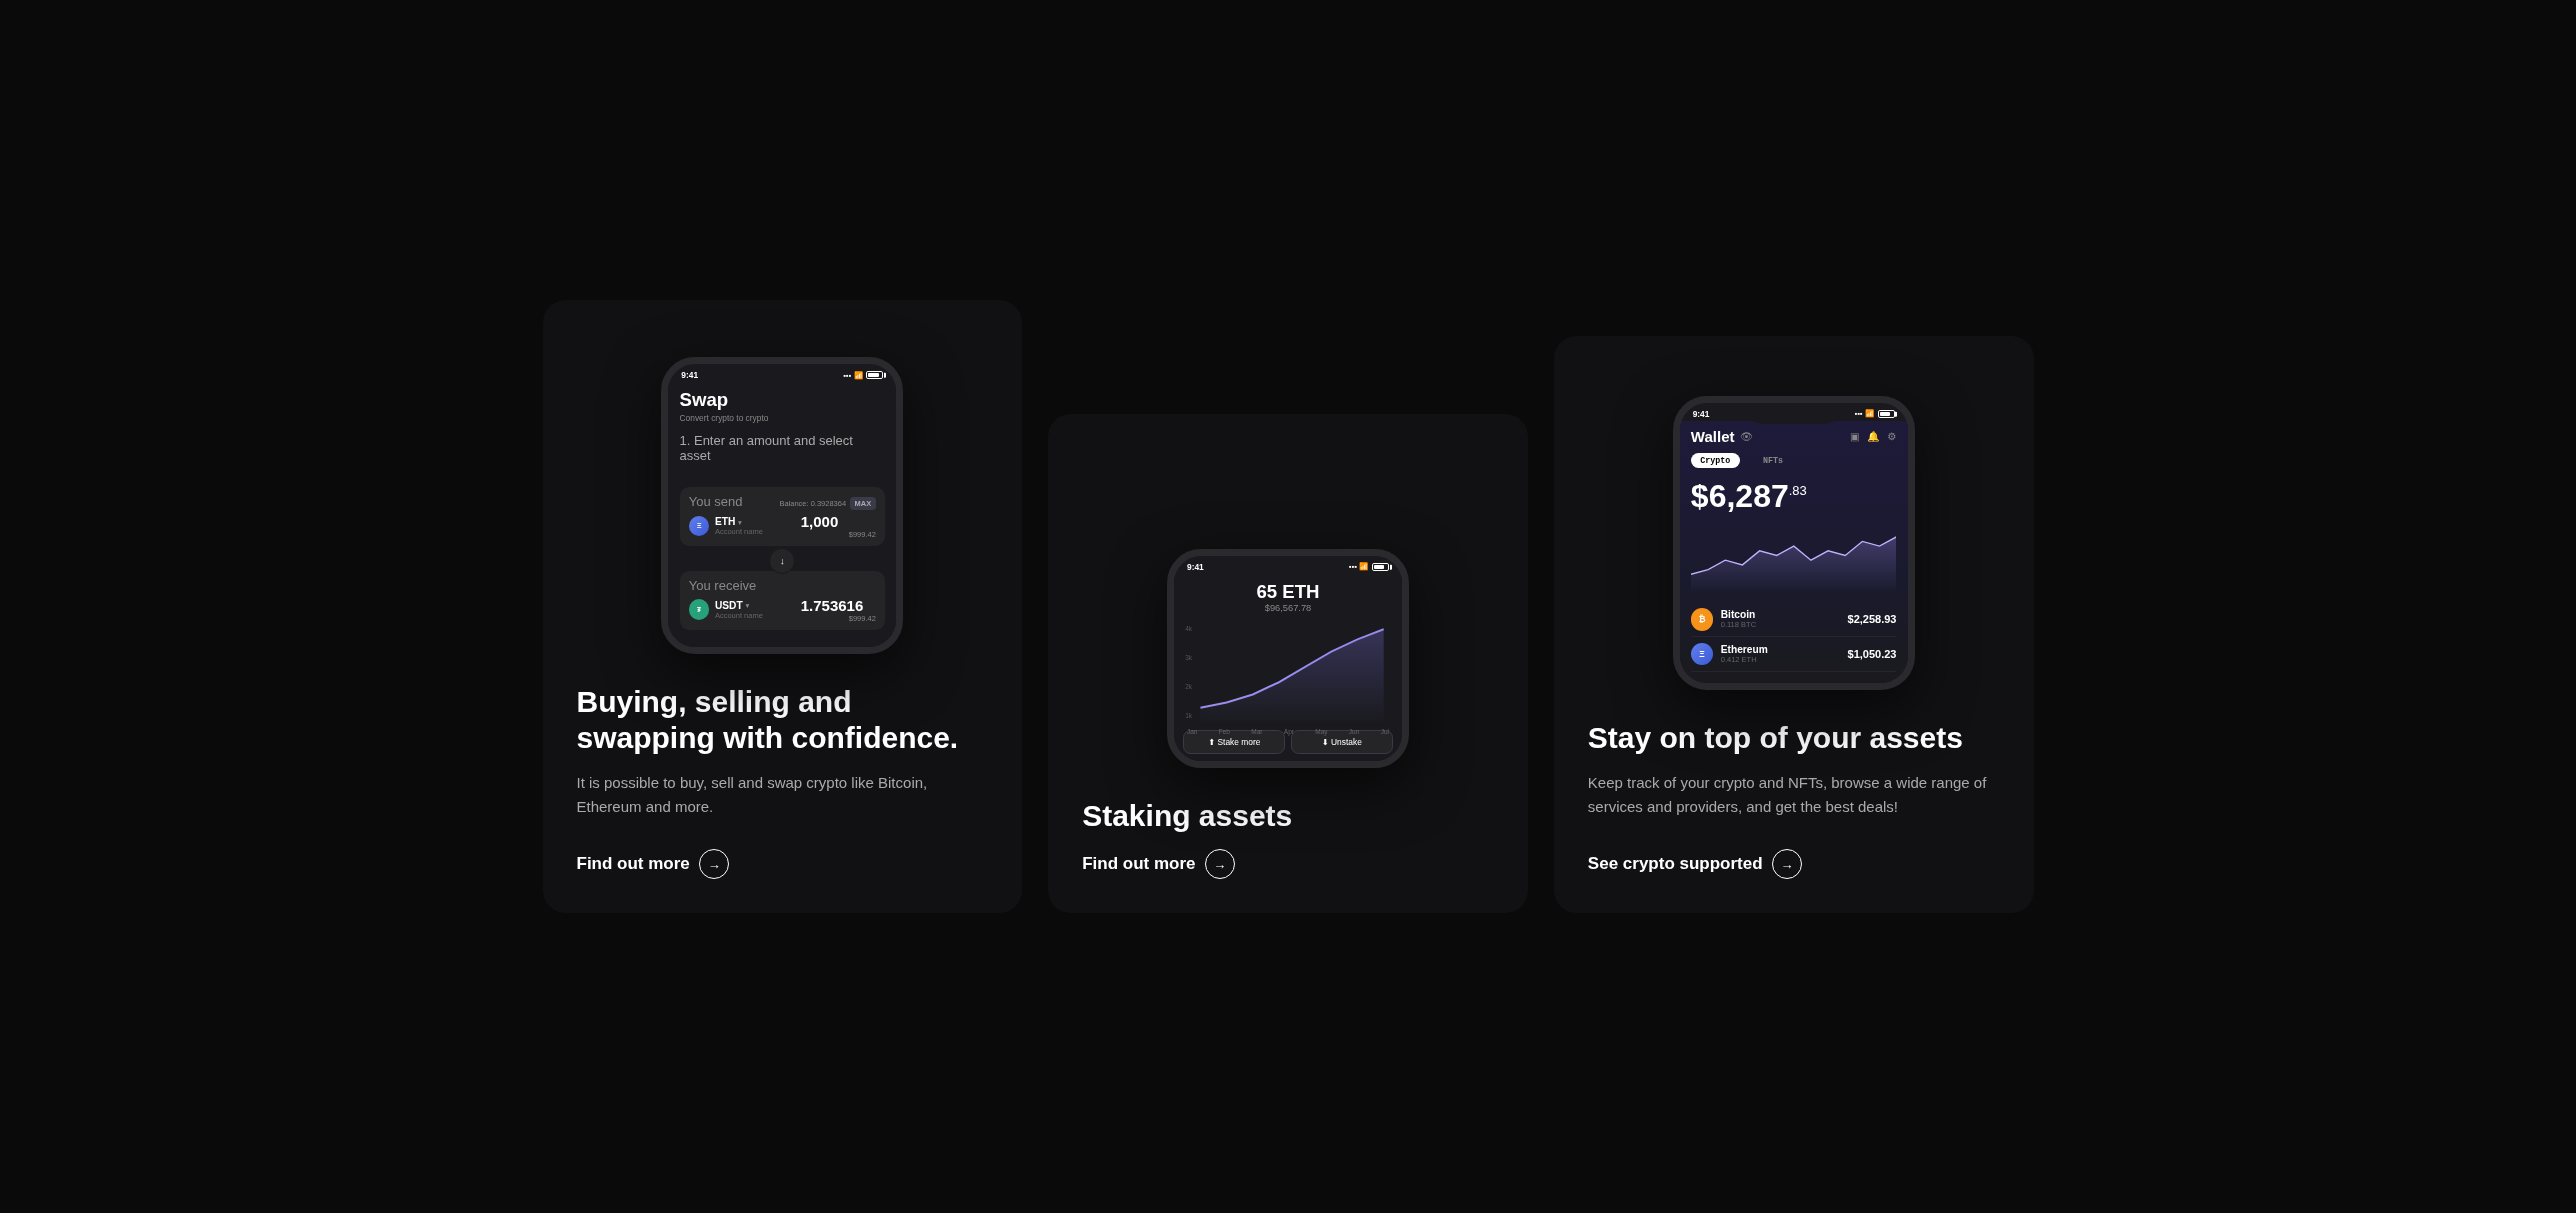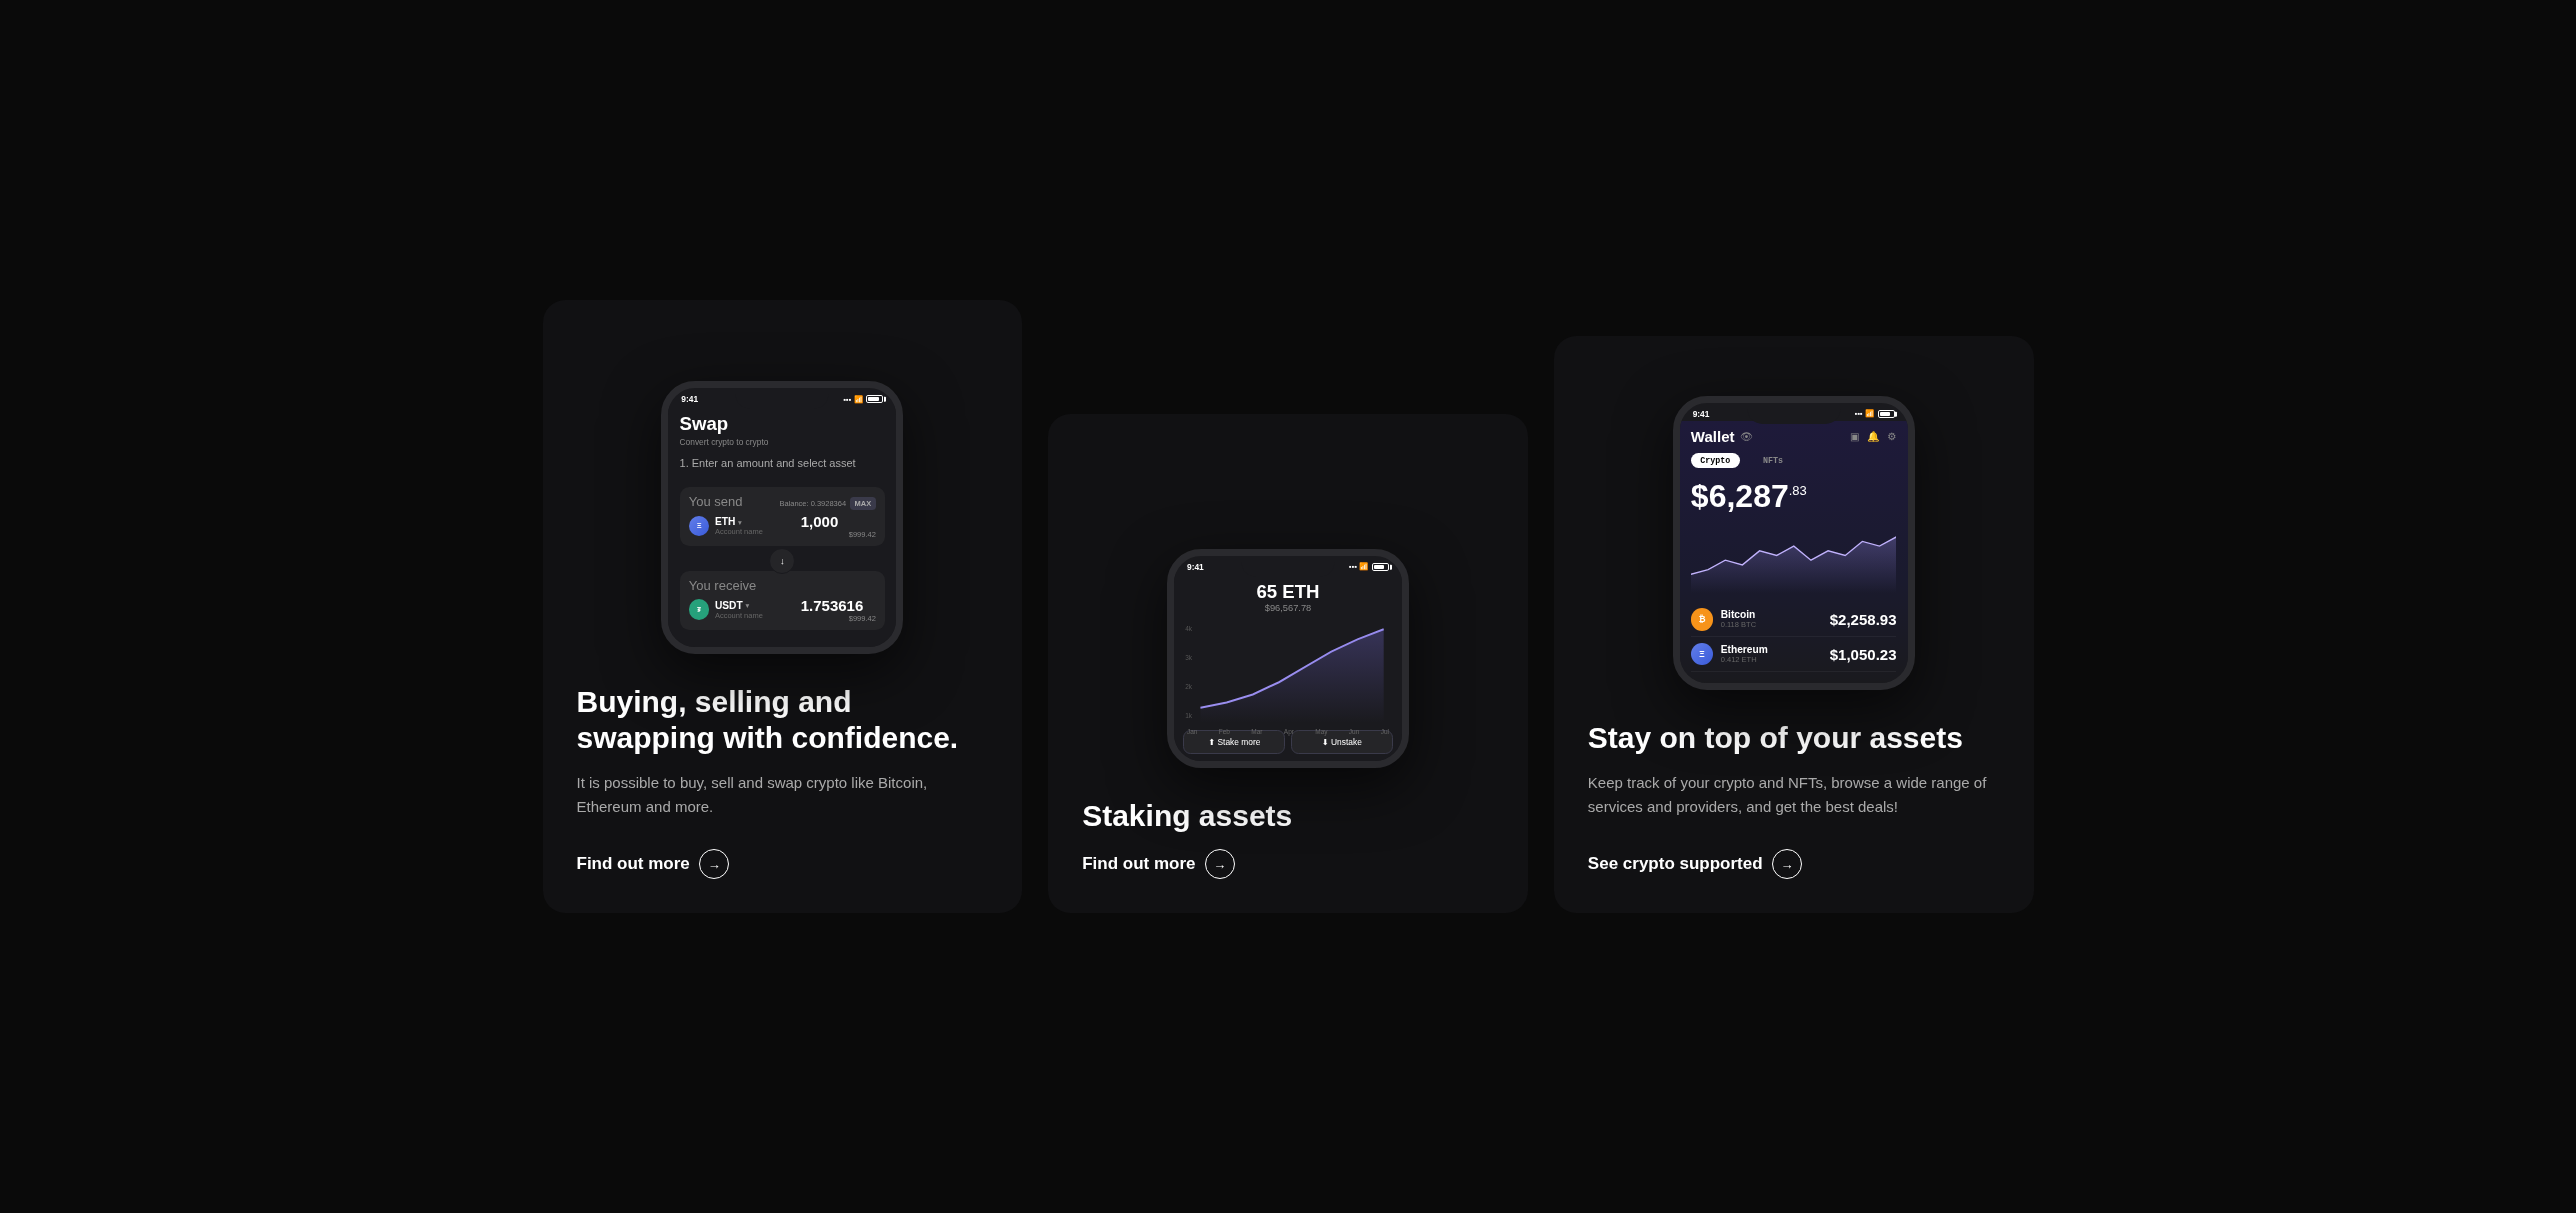--- a/index.html
+++ b/index.html
@@ -120,23 +120,23 @@
       font-weight: 700;
       color: #fff;
       margin-bottom: 1.9px;
     }
     .swap-subtitle {
       font-size: 8.4px;
       color: #888;
       margin-bottom: 9.3px;
     }
     .swap-step {
-      font-size: 11px;
+      font-size: 13px;
       color: #aaa;
-      margin-bottom: 18px;
+      margin-bottom: 24px;
     }
     .swap-box {
       background: #252528;
       border-radius: 9.3px;
       padding: 7.5px 9.3px;
       margin-bottom: 5.6px;
     }
     .swap-box-label {
       font-size: 13px;
       color: #888;
@@ -425,21 +425,21 @@
     .asset-name {
       font-size: 10.2px;
       font-weight: 600;
       color: #fff;
     }
     .asset-sub {
       font-size: 7.5px;
       color: #666;
     }
     .asset-value {
-      font-size: 15px;
+      font-size: 11px;
       font-weight: 600;
       color: #fff;
     }
 
     
     .card-text {
       padding: 30px 34px 34px;
       flex: 1;
       display: flex;
       flex-direction: column;

